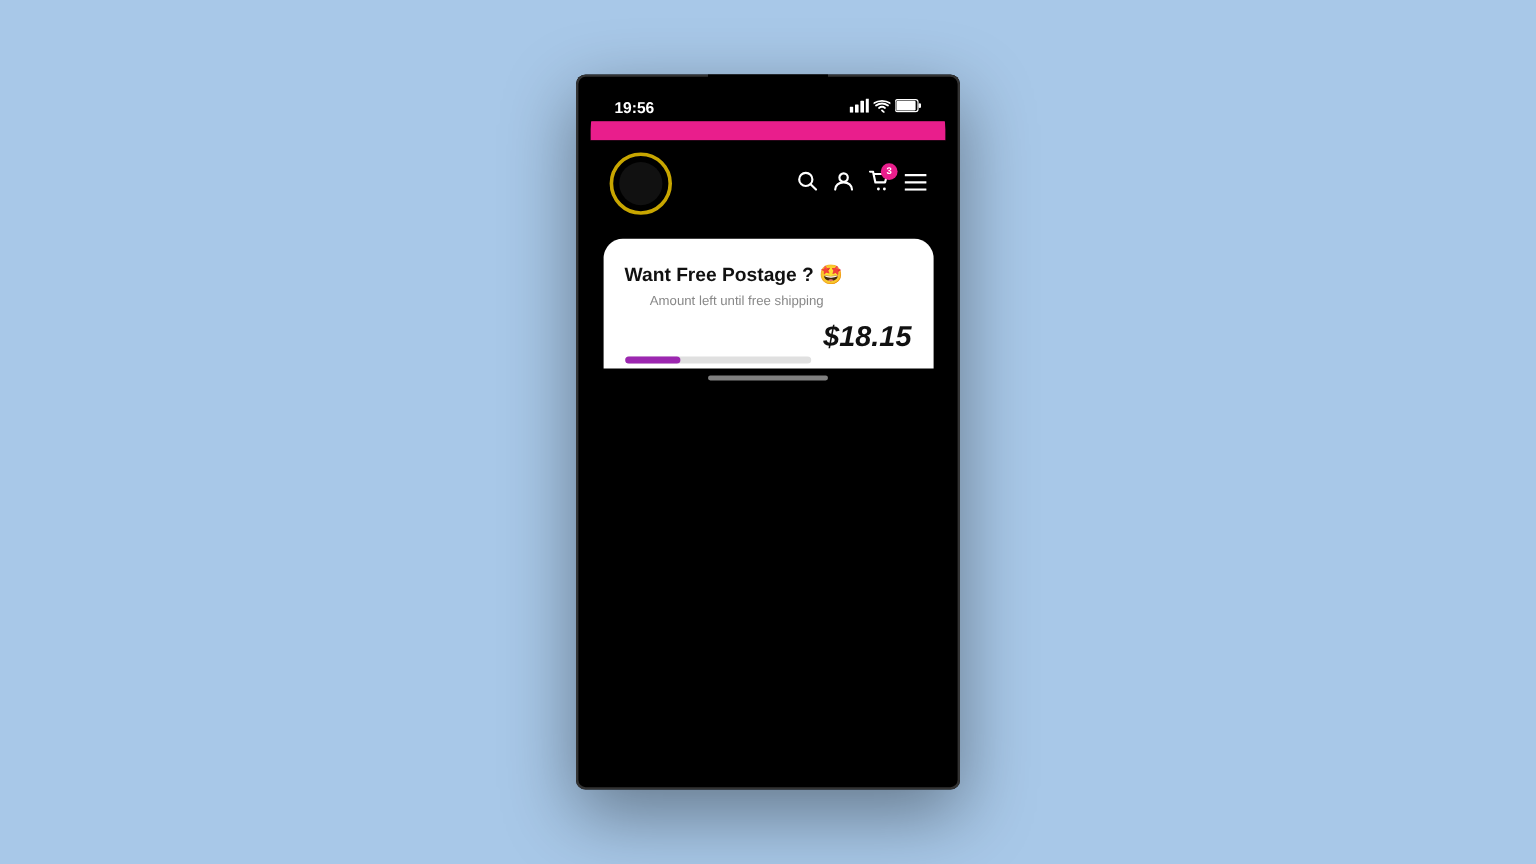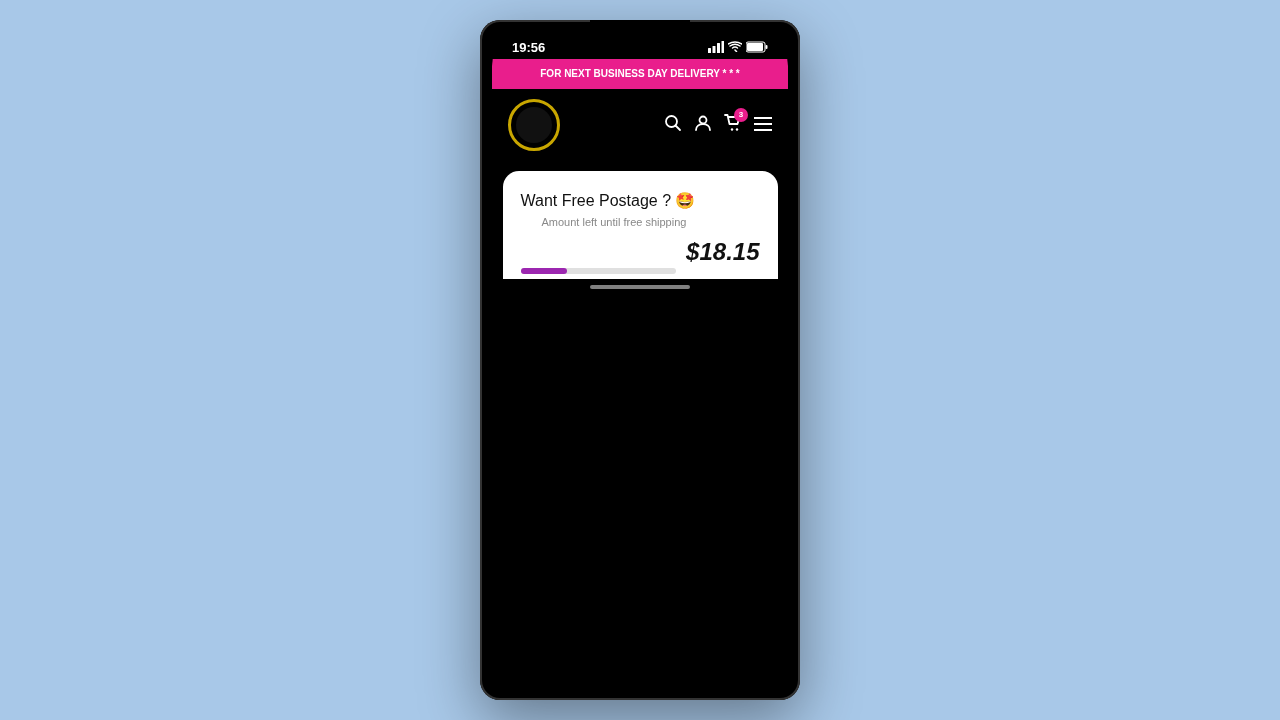--- a/index.html
+++ b/index.html
@@ -9,23 +9,23 @@
       display: flex;
       justify-content: center;
       align-items: center;
       width: 1280px;
       height: 720px;
       font-family: -apple-system, BlinkMacSystemFont, 'Segoe UI', sans-serif;
     }
 
     .phone-frame {
       width: 320px;
-      height: 680px;
-      background: #000;
-      border-radius: 20px;
+      height: 596px;
+      background: #000;
+      border-radius: 8px;
       padding: 12px;
       position: relative;
       box-shadow: 0 20px 60px rgba(0,0,0,0.4), inset 0 0 0 2px #333;
     }
 
     .phone-inner {
       width: 100%;
       height: 100%;
       background: #000;
       border-radius: 34px;
@@ -163,21 +163,21 @@
     .popup-card {
       background: #fff;
       border-radius: 16px;
       padding: 20px 18px 18px;
       width: 275px;
       box-shadow: 0 10px 40px rgba(0,0,0,0.3);
     }
 
     .popup-title {
       font-size: 16px;
-      font-weight: 400;
+      font-weight: 700;
       color: #111;
       margin-bottom: 6px;
     }
 
     .popup-subtitle {
       font-size: 11px;
       color: #888;
       margin-bottom: 10px;
       margin-left: 21px;
     }
@@ -326,21 +326,20 @@
           <svg width="22" height="12" viewBox="0 0 22 12">
             <rect x="0" y="1" width="19" height="10" rx="2" ry="2" stroke="white" stroke-width="1" fill="none"></rect>
             <rect x="1" y="2" width="16" height="8" rx="1" fill="white"></rect>
             <rect x="19.5" y="4" width="2" height="4" rx="1" fill="white"></rect>
           </svg>
         </span>
       </div>
     </div>
 
     <div class="promo-banner">
-      <div>FOR NEXT BUSINESS DAY DELIVERY * * *</div>
     </div>
 
     <div class="header">
       <div class="logo-circle">
         <div class="logo-inner"></div>
       </div>
       <div class="header-icons">
         <span class="header-icon">
           <svg width="18" height="18" viewBox="0 0 18 18" fill="none">
             <circle cx="7.5" cy="7.5" r="5.5" stroke="white" stroke-width="1.8"></circle>

